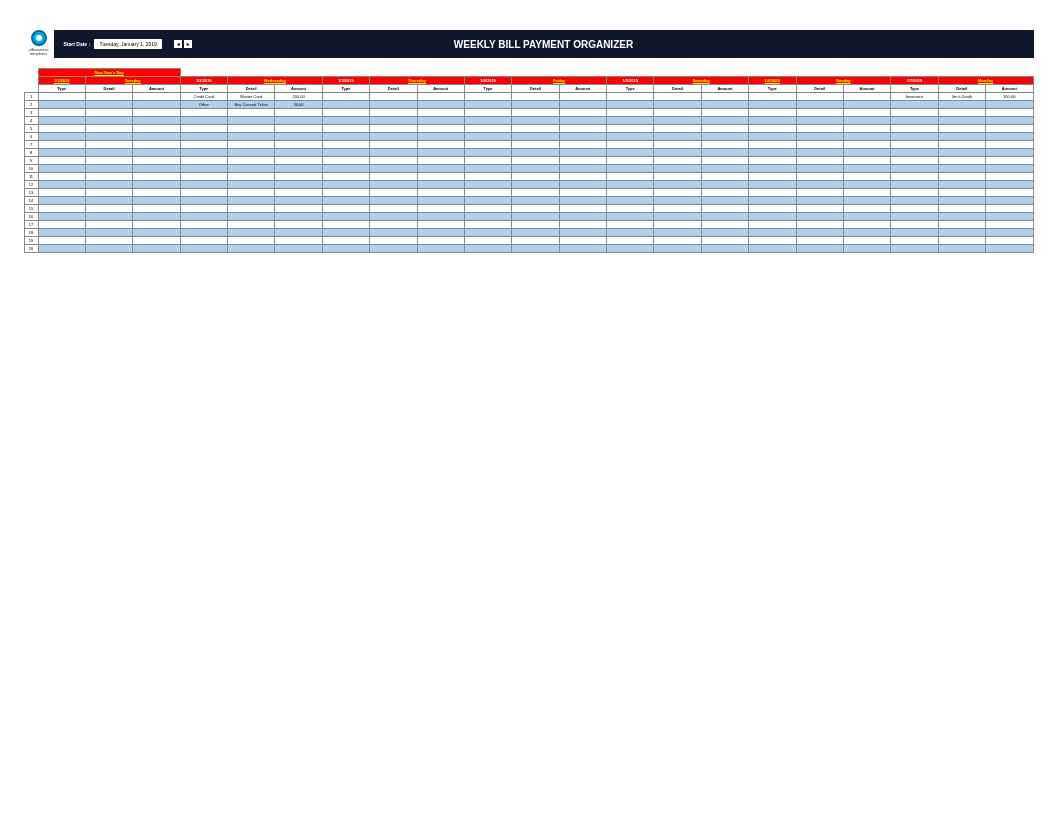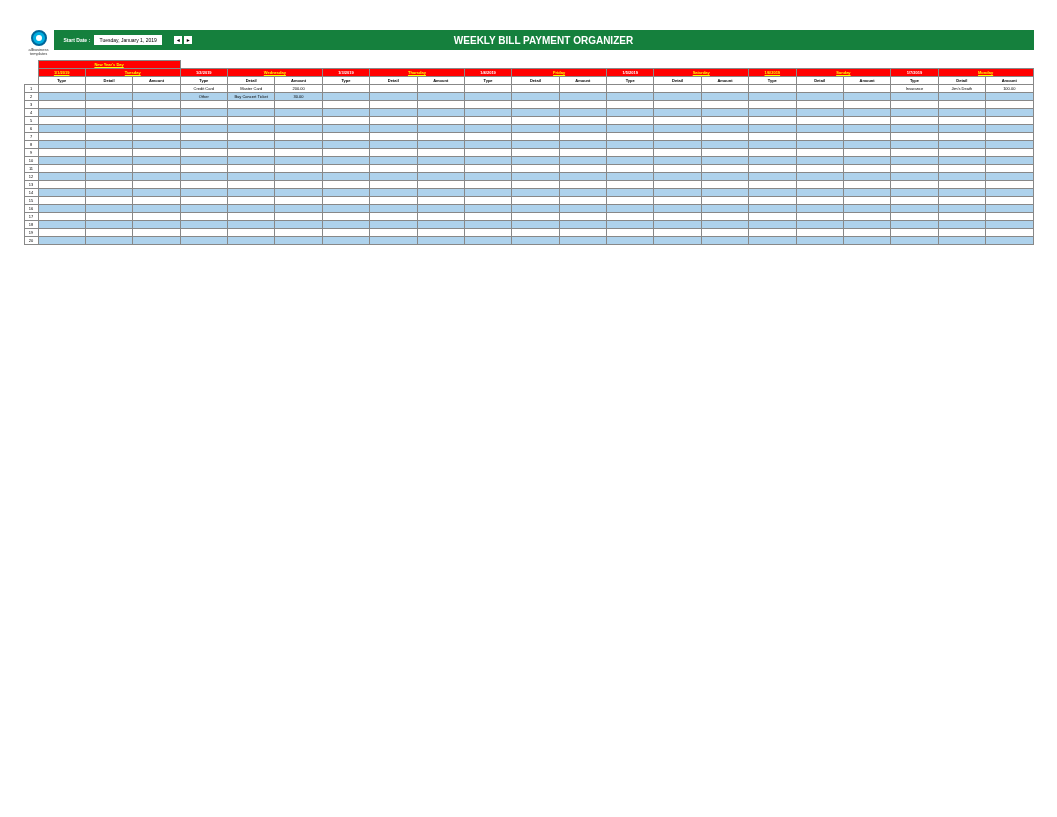--- a/index.html
+++ b/index.html
@@ -36,22 +36,22 @@
     width: 6px; height: 6px;
     border-radius: 50%;
     background: #fff;
   }
   .logo-text {
     font-size: 4px;
     color: #333;
     line-height: 1.1;
   }
   .blue-bar {
-    background: #15803d;
-    height: 20px;
+    background: #0f172a;
+    height: 28px;
     margin-left: 30px;
     display: flex;
     align-items: center;
     position: relative;
   }
   .start-label {
     color: #fff;
     font-size: 5px;
     font-weight: bold;
     padding-left: 10px;

